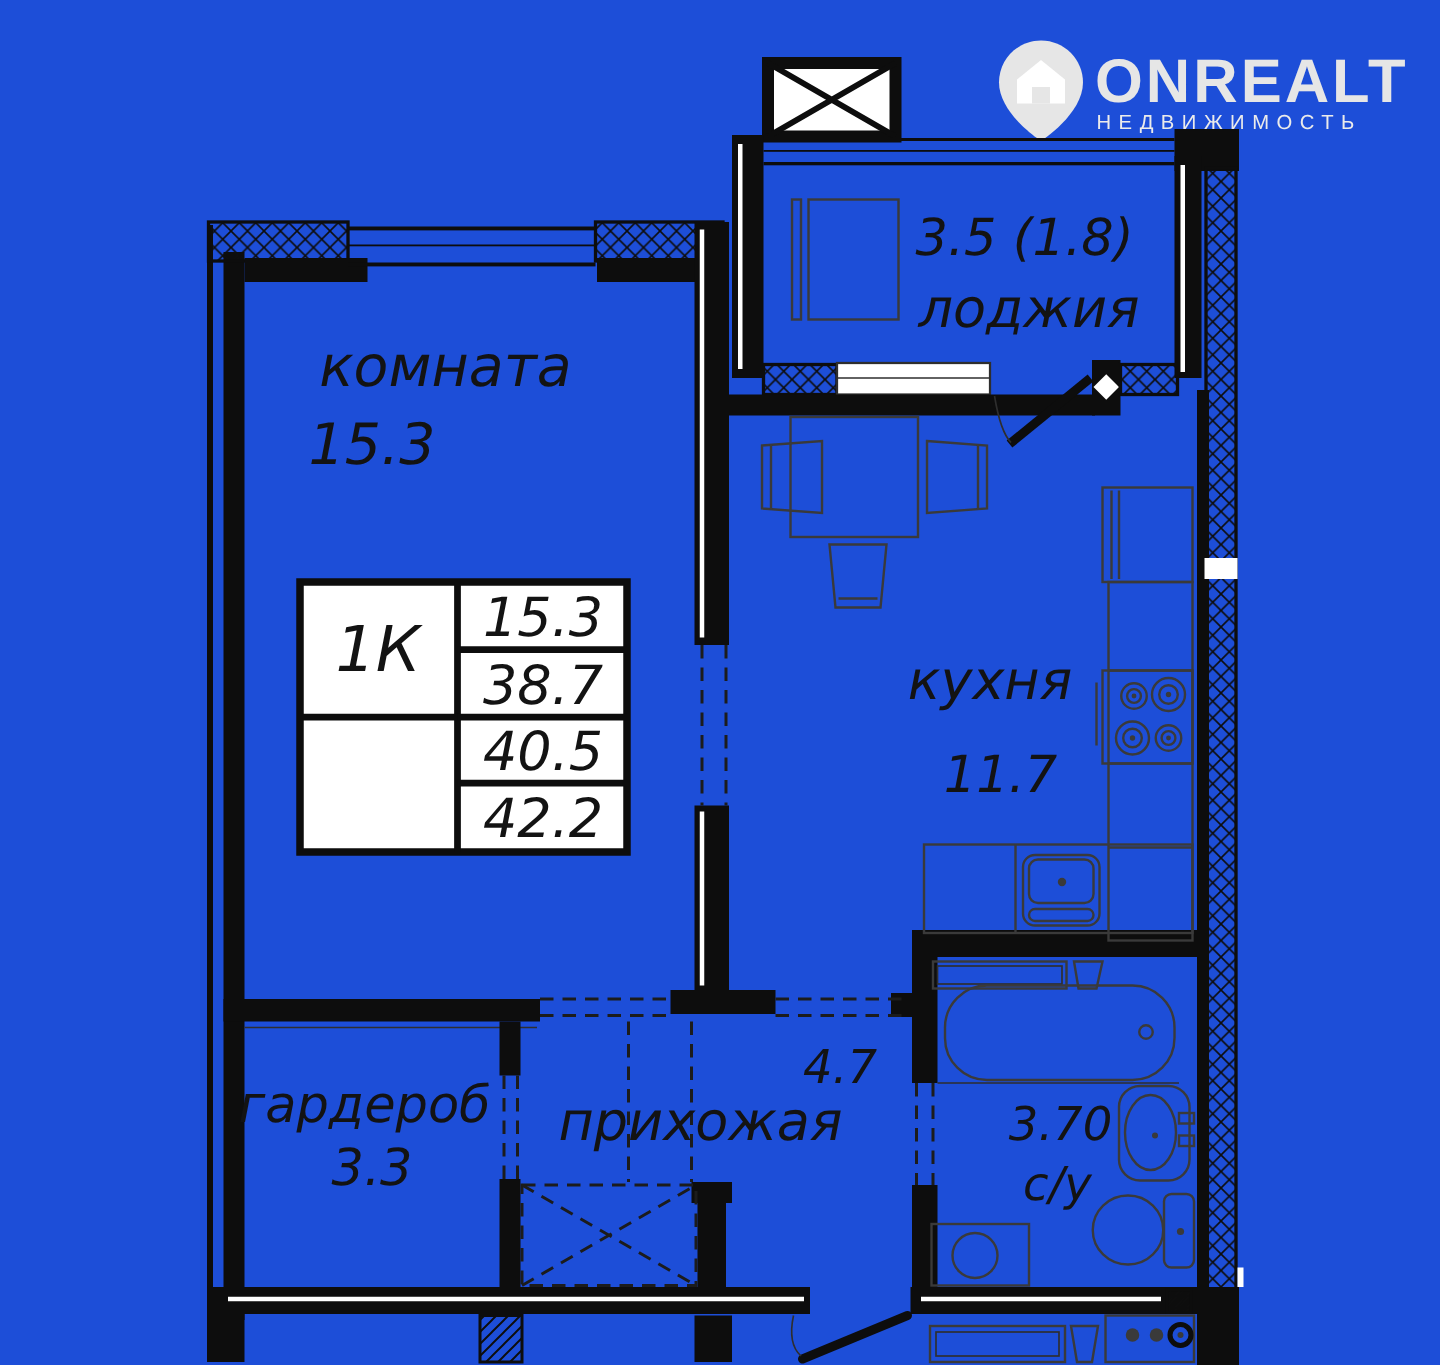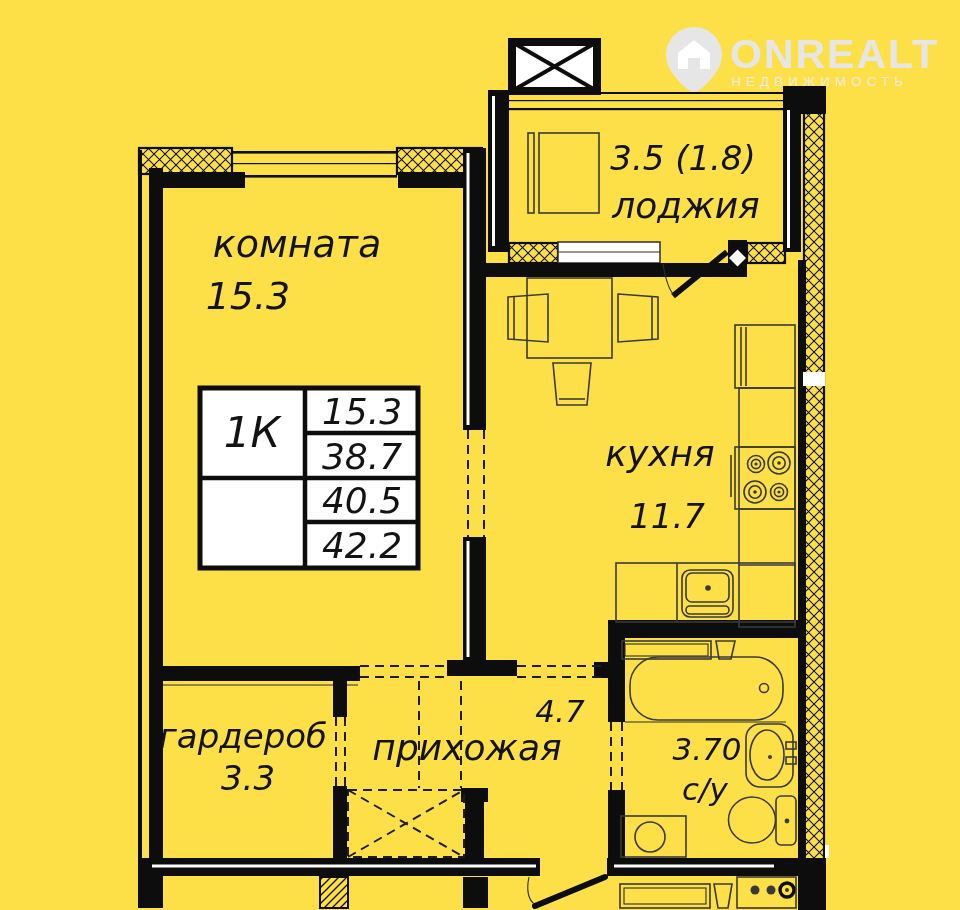--- a/index.html
+++ b/index.html
@@ -1,16 +1,16 @@
 <!DOCTYPE html>
 <html><head>
 <meta charset="utf-8">
 <style>
   html,body{margin:0;padding:0;background:#ffffff;}
-  .stage{position:relative;width:960px;height:910px;background:#fde047;overflow:hidden;
+  .stage{position:relative;width:960px;height:910px;background:#1d4ed8;overflow:hidden;
          font-family:"DejaVu Sans",sans-serif;}
   .stage svg{position:absolute;left:0;top:0;}
   .w{fill:#0d0d0d;}
   .ht{fill:url(#xh);stroke:#0d0d0d;stroke-width:2.2;}
   .ht2{fill:url(#dh);stroke:#0d0d0d;stroke-width:2;}
   .f{fill:none;stroke:#3a3a3a;stroke-width:1.6;}
   .ff{fill:#3a3a3a;stroke:none;}
   .dash{stroke:#1c1c1c;stroke-width:2;fill:none;stroke-dasharray:9 6;}
   .thin{stroke:#2e2e2e;stroke-width:1.1;fill:none;}
   .lbl{font-family:"DejaVu Sans",sans-serif;font-style:italic;fill:#131313;text-anchor:middle;}

